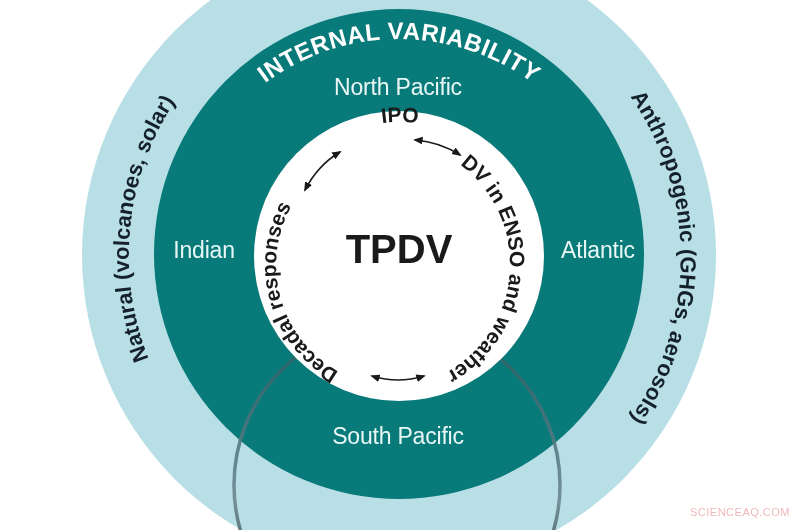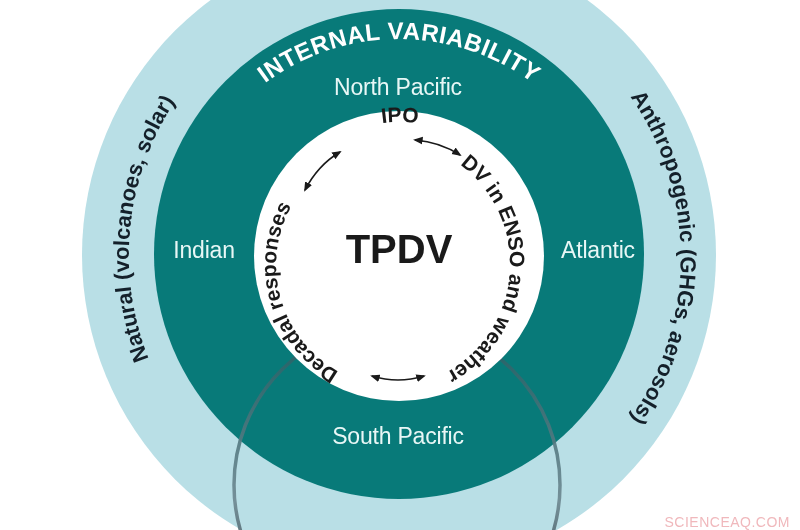--- a/index.html
+++ b/index.html
@@ -3,21 +3,21 @@
 <meta charset="utf-8">
 <style>
   html, body { margin: 0; padding: 0; background: #ffffff; }
   body { width: 800px; height: 530px; overflow: hidden; position: relative; }
   #diagram { position: absolute; left: 0; top: 0; width: 800px; height: 530px; display: block; }
   .region-label { font-family: "Liberation Sans", sans-serif; font-size: 23px; fill: #e8f7f6; font-weight: 400; letter-spacing: -0.2px; }
   .ring-title { font-family: "Liberation Sans", sans-serif; font-size: 24px; font-weight: 700; fill: #ffffff; letter-spacing: 0.5px; }
   .outer-label { font-family: "Liberation Sans", sans-serif; font-size: 22px; font-weight: 700; fill: #14202a; }
   .inner-label { font-family: "Liberation Sans", sans-serif; font-size: 21px; font-weight: 700; fill: #1a1a1a; }
   .center-title { font-family: "Liberation Sans", sans-serif; font-size: 40px; font-weight: 700; fill: #1a1a1a; }
-  .watermark { position: absolute; right: 10px; bottom: 0; font-family: "Liberation Sans", sans-serif; font-size: 14px; color: #f0b8bc; letter-spacing: 0.5px; }
+  .watermark { position: absolute; right: 10px; bottom: 12px; font-family: "Liberation Sans", sans-serif; font-size: 11px; color: #f0b8bc; letter-spacing: 0.5px; }
 </style>
 </head>
 <body>
 
 <svg id="diagram" viewBox="0 0 800 530" xmlns="http://www.w3.org/2000/svg">
   <defs>
 
     <path id="arc-outer-top" d="M 180 80 A 283 283 0 0 1 618 80"></path>
     <path id="arc-outer-left" d="M 190 430 A 280 280 0 0 1 230 40"></path>
     <path id="arc-outer-right" d="M 600 60 A 282 282 0 0 1 600 455"></path>

